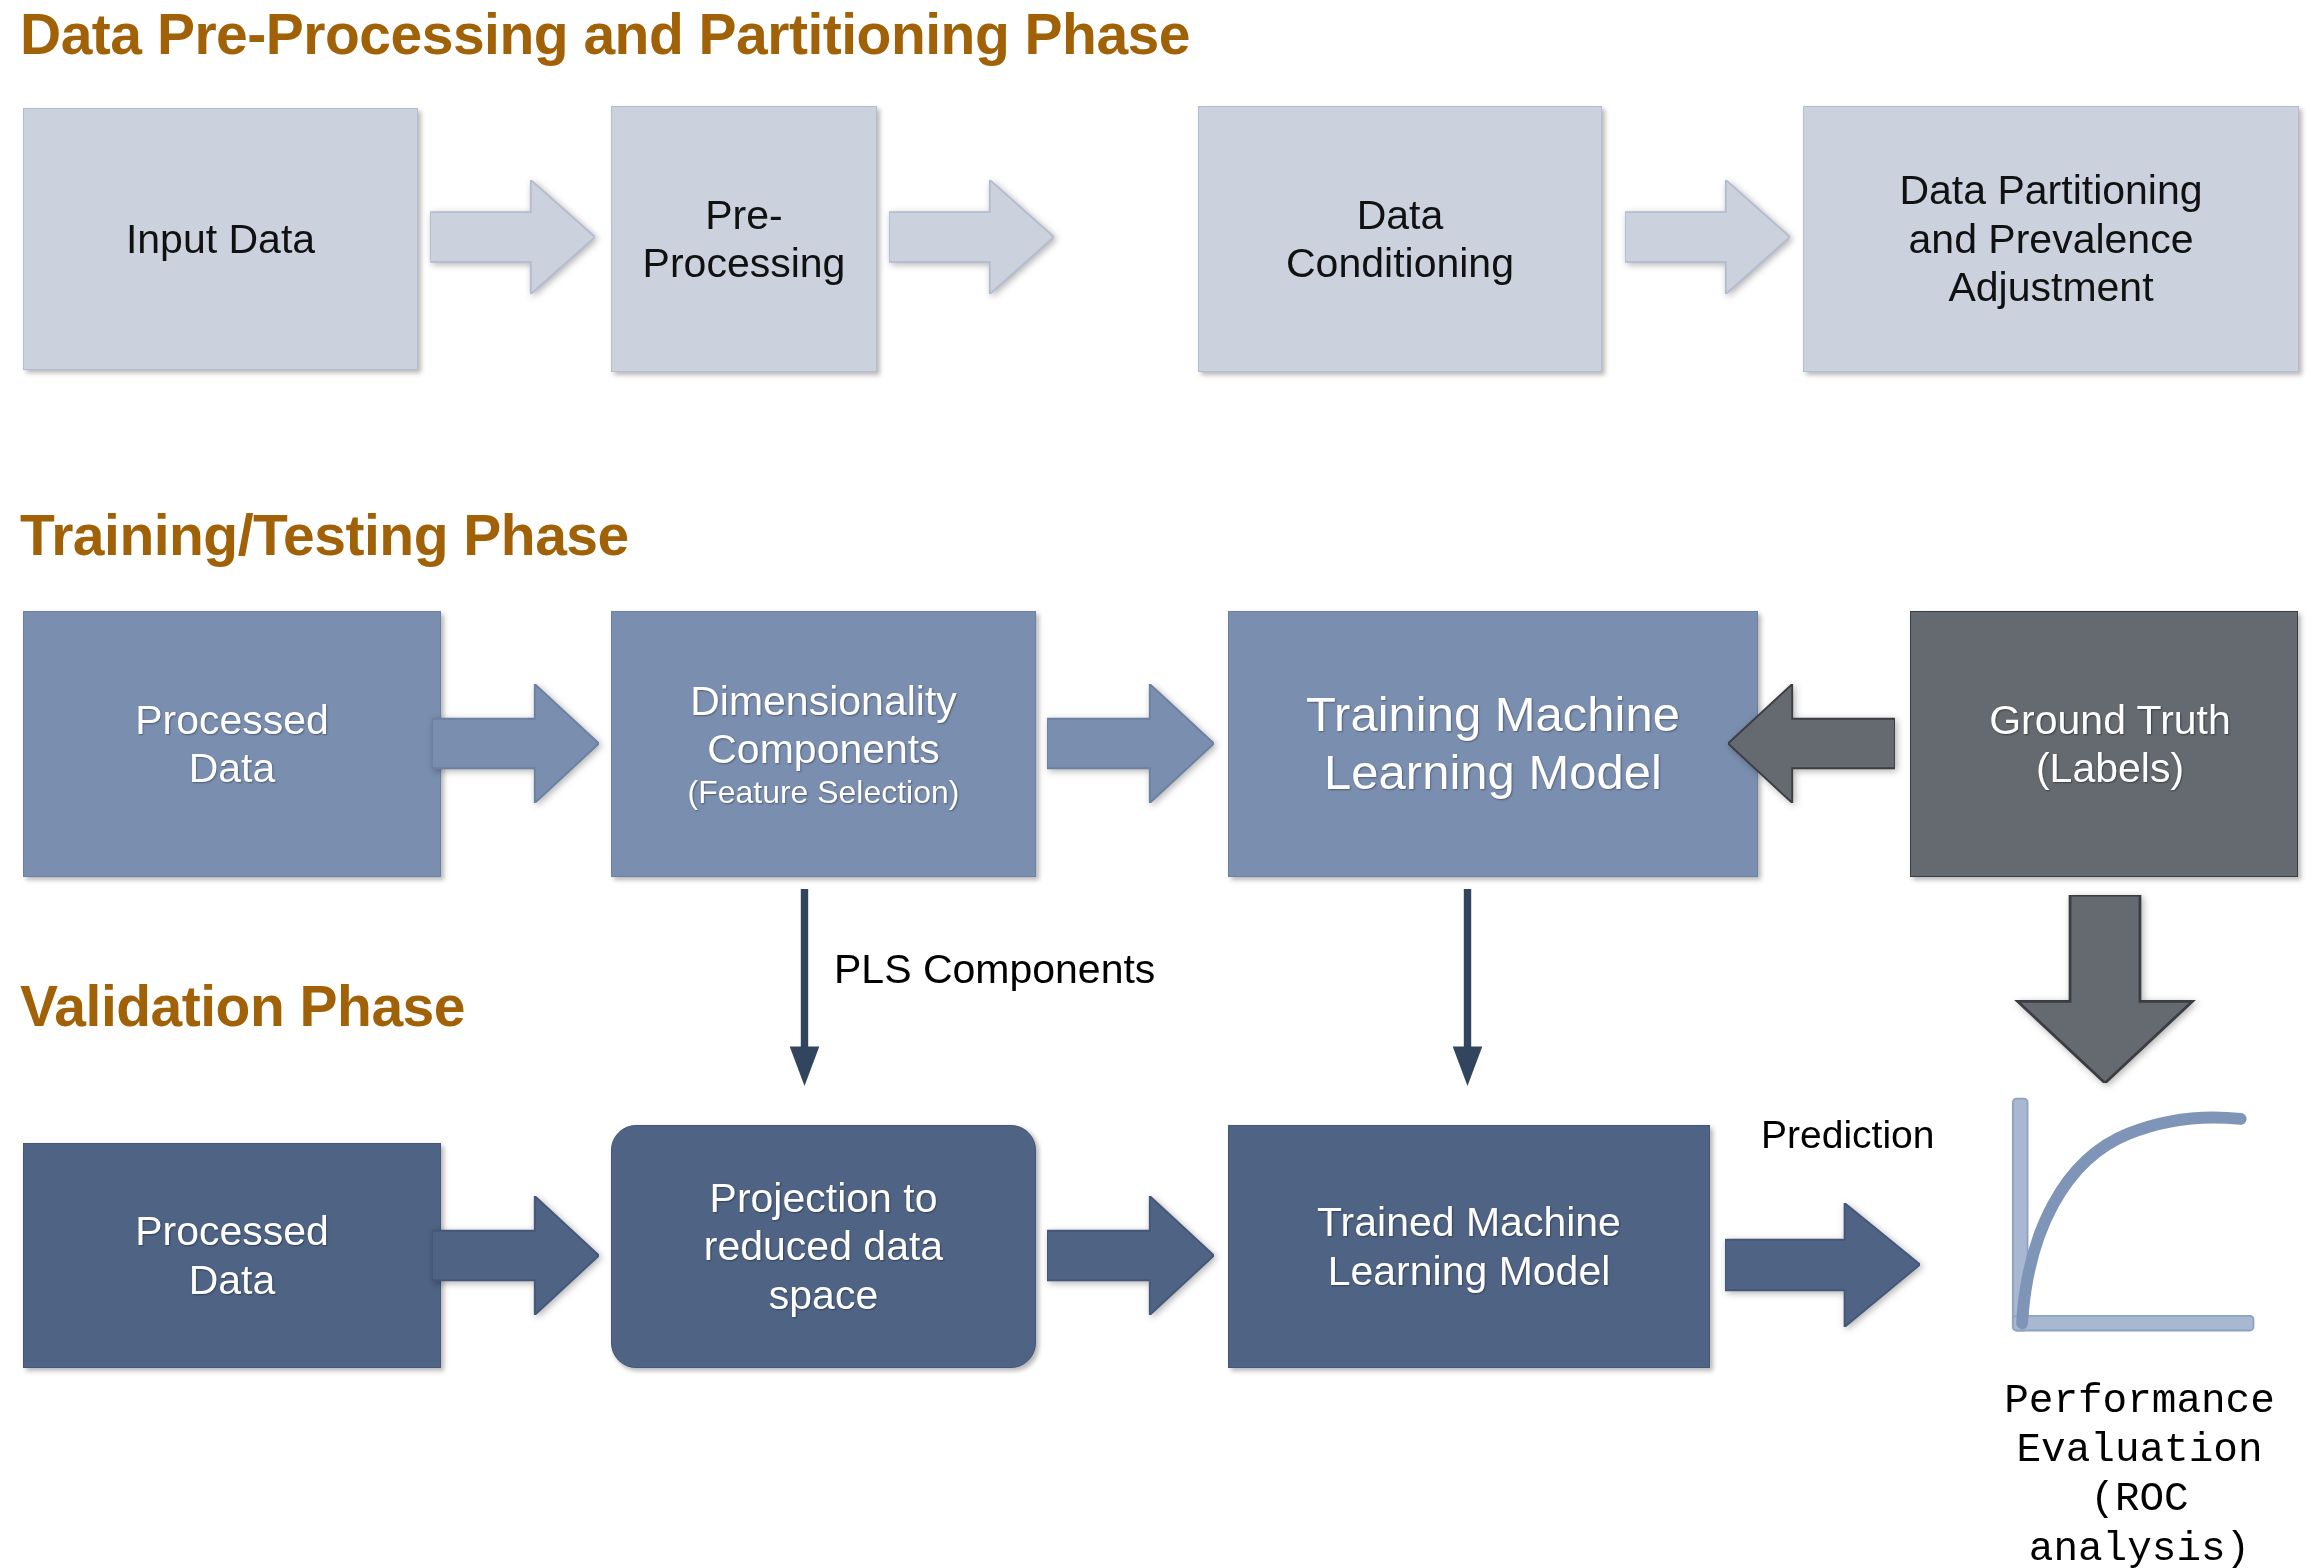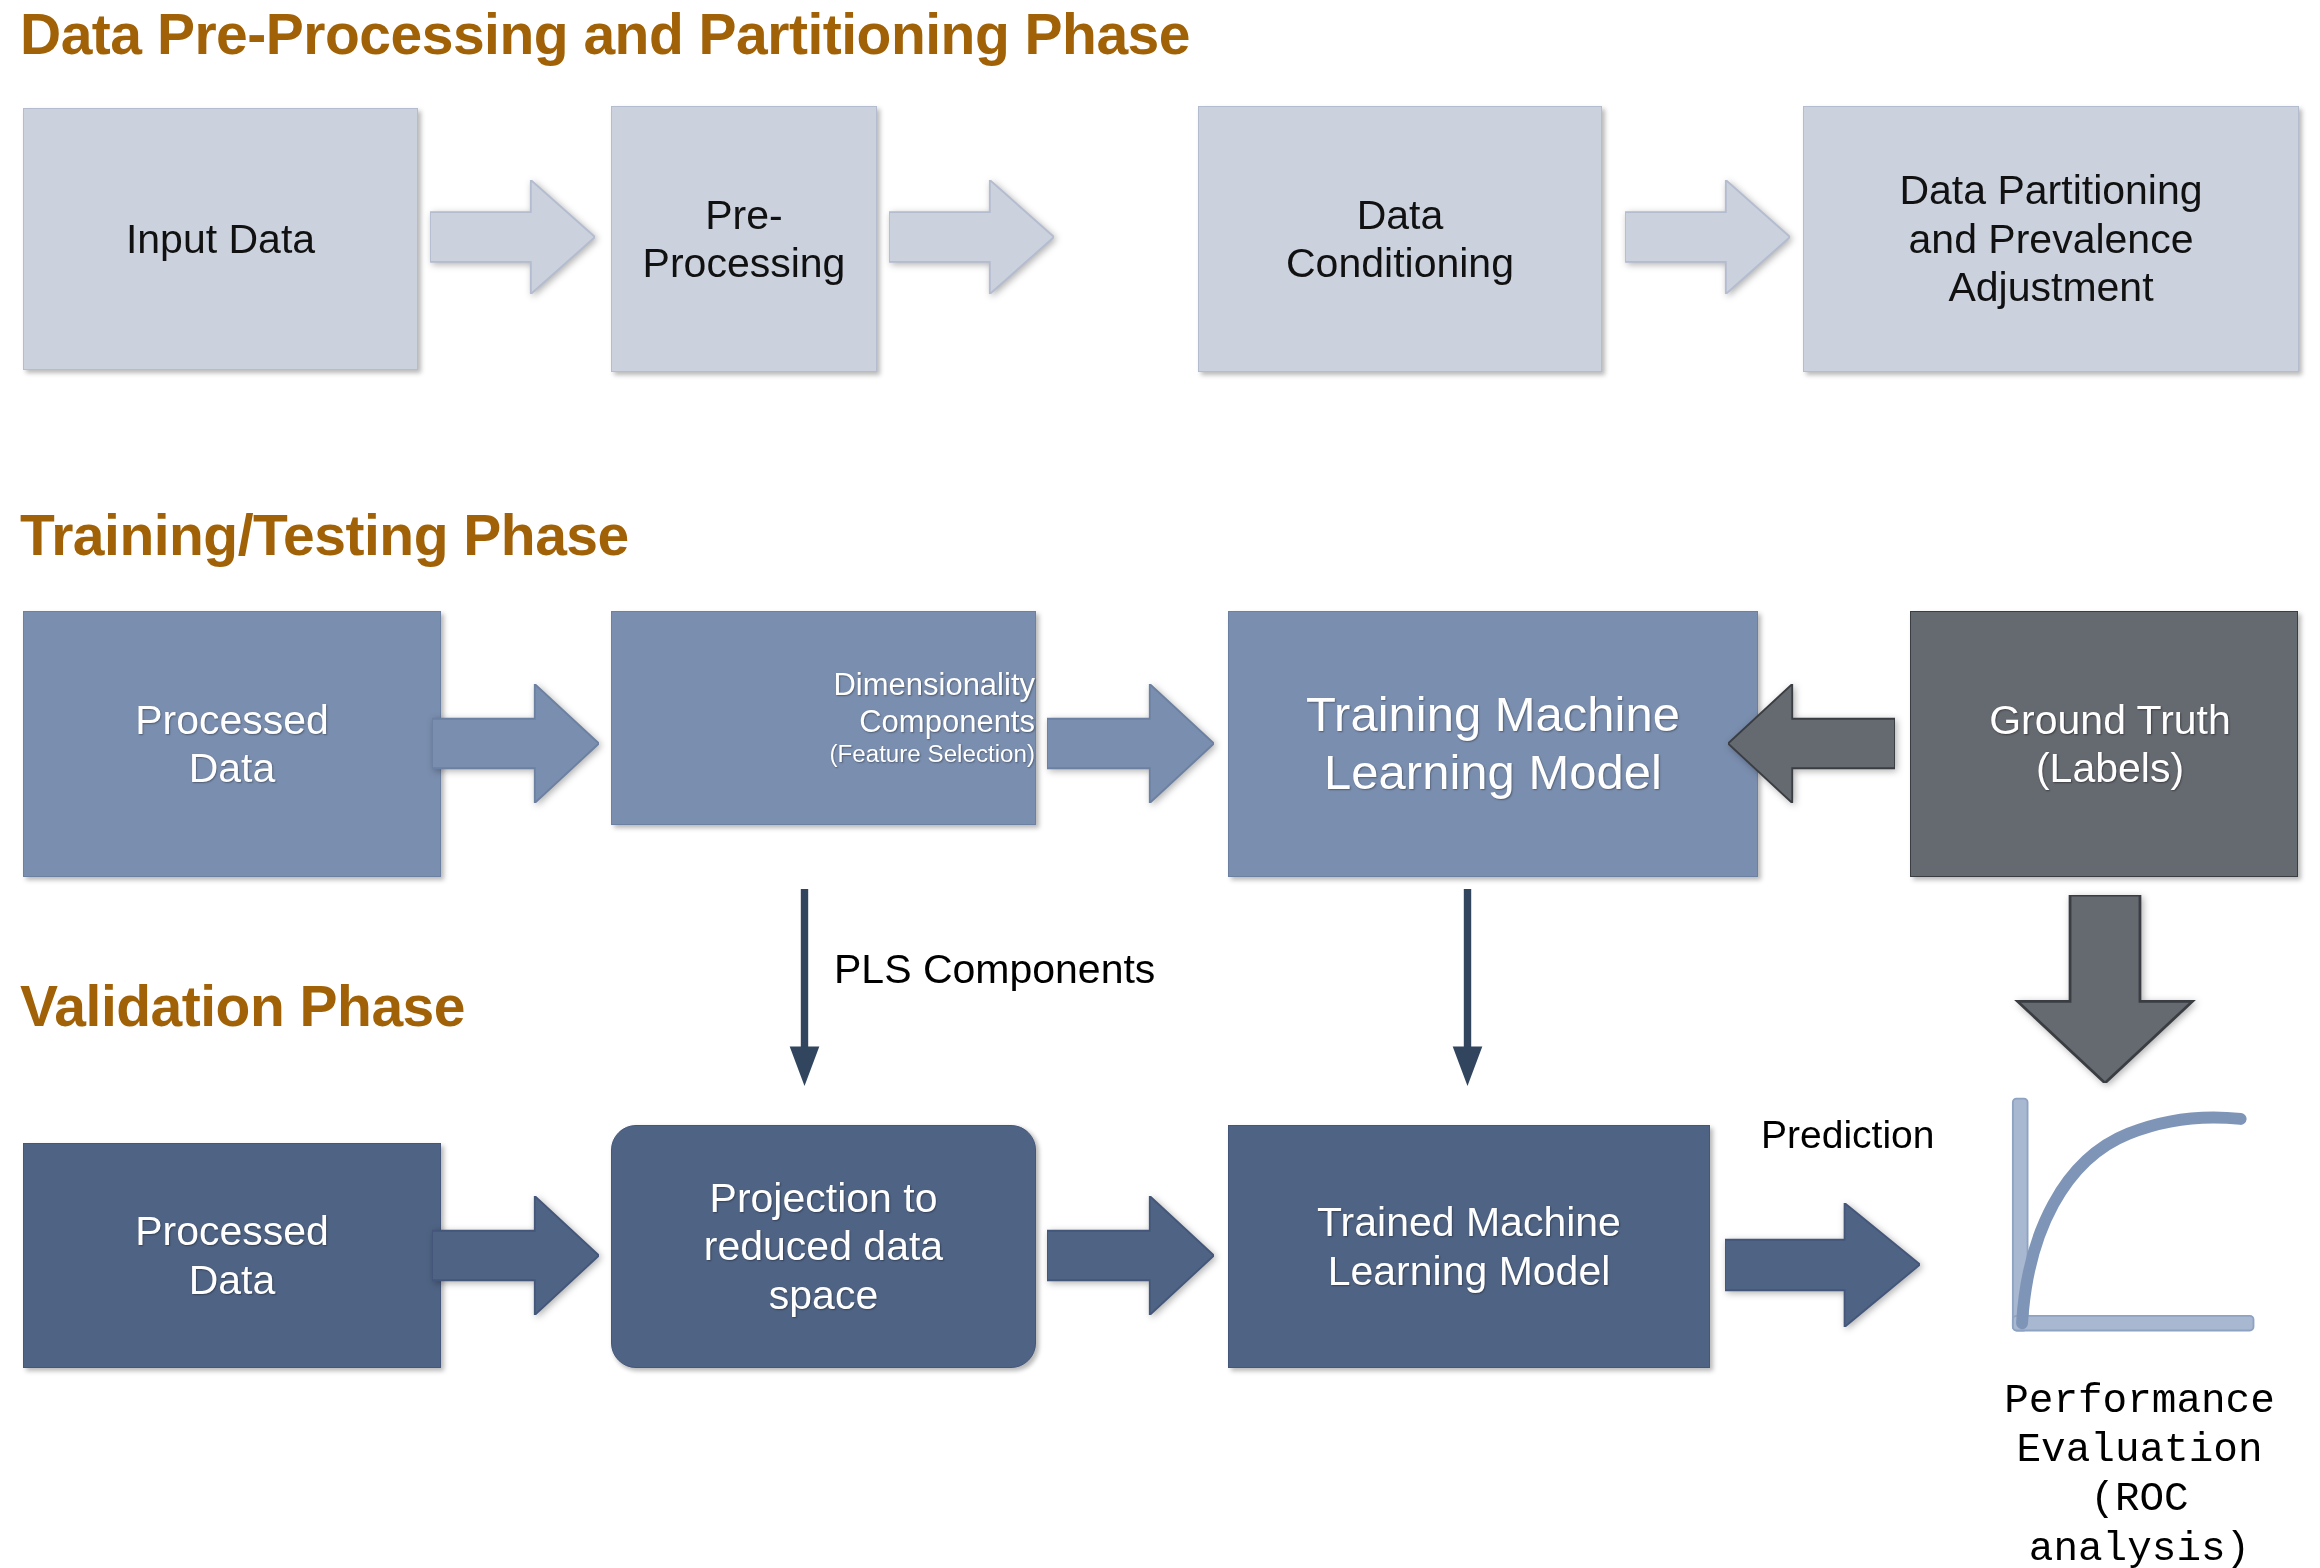--- a/index.html
+++ b/index.html
@@ -146,21 +146,21 @@
     <span class="line">Processed</span>
     <span class="line">Data</span>
   </div>
 
   <div class="arrow" style="left:432px; top:684px; width:167px; height:119px;">
     <svg viewBox="0 0 182 130" preserveAspectRatio="none">
       <polygon points="0,38 112,38 112,0 182,65 112,130 112,92 0,92" fill="#7a8eaf" stroke="#6c80a1" stroke-width="2"></polygon>
     </svg>
   </div>
 
-  <div class="box tone-mid" style="left:611px; top:611px; width:425px; height:214px; font-size:31px;align-items:flex-end;">
+  <div class="box tone-mid" style="left:611px; top:611px; width:425px; height:266px; font-size:41px;">
     <span class="line">Dimensionality</span>
     <span class="line">Components</span>
     <span class="sub">(Feature Selection)</span>
   </div>
 
   <div class="arrow" style="left:1047px; top:684px; width:167px; height:119px;">
     <svg viewBox="0 0 182 130" preserveAspectRatio="none">
       <polygon points="0,38 112,38 112,0 182,65 112,130 112,92 0,92" fill="#7a8eaf" stroke="#6c80a1" stroke-width="2"></polygon>
     </svg>
   </div>

